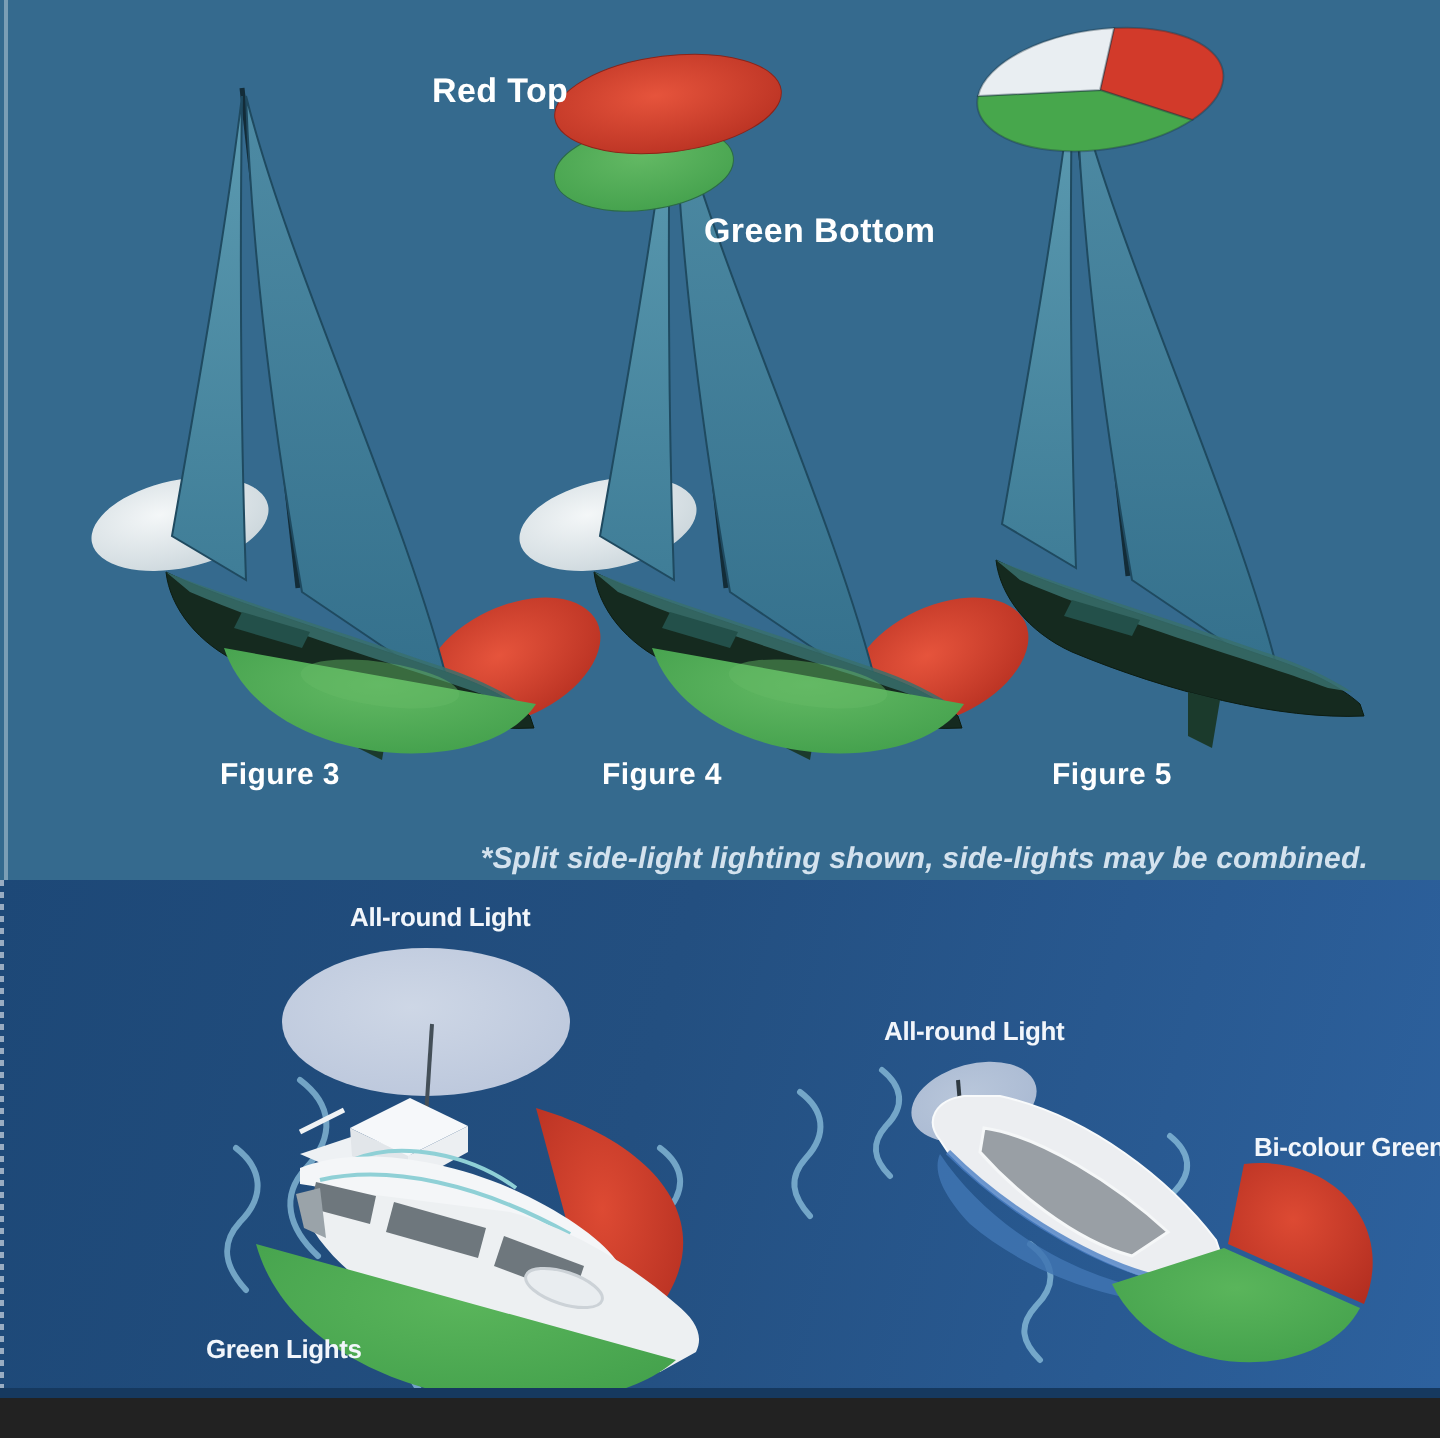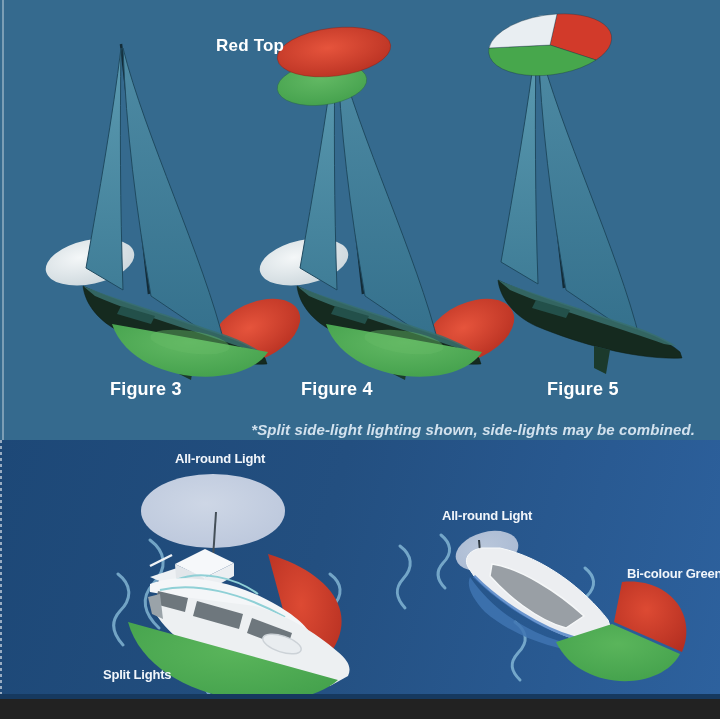--- a/index.html
+++ b/index.html
@@ -10,22 +10,22 @@
   .panel-top::before{content:"";position:absolute;left:2px;top:0;width:2px;height:100%;
         background:rgba(255,255,255,.35);}
   .panel-bottom{top:440px;height:259px;
         background:linear-gradient(105deg,var(--bottom_bg_dark,#1d4877) 0%,#234f80 42%,var(--bottom_bg_light,#2e63a1) 100%);padding-left:44px;}
   .panel-bottom::before{content:"";position:absolute;left:0;top:0;width:2px;height:100%;
         background:repeating-linear-gradient(180deg,rgba(255,255,255,.55) 0 3px,rgba(255,255,255,0) 3px 6px);}
   .panel-bottom::after{content:"";position:absolute;left:0;bottom:0;width:100%;height:5px;background:#16395f;}
   svg{position:absolute;left:0;top:0;display:block;}
   .lbl{position:absolute;color:var(--label_text,#fff);font-weight:bold;white-space:nowrap;}
   .lbl-big{font-size:17px;letter-spacing:.2px;}
-  .caption{font-size:18px;letter-spacing:.2px;}
-  .footnote{position:absolute;right:25px;top:421px;font-size:15px;font-weight:bold;font-style:italic;
+  .caption{font-size:15px;letter-spacing:.2px;}
+  .footnote{position:absolute;right:36px;top:421px;font-size:15px;font-weight:bold;font-style:italic;
         color:var(--footnote_text,#d3e2ee);letter-spacing:.1px;}
   .lbl-sm{font-size:13px;letter-spacing:-.2px;color:#f2f6fb;}
 </style>
 </head>
 <body>
 
 <div class="page">
 
   <section class="panel panel-top">
     <svg width="720" height="448" viewBox="0 0 720 448">
@@ -100,23 +100,24 @@
         <use href="#sloop" transform="translate(536,38)"></use>
         <g>
           <path d="M550,45 L557,14 A62,30 -8 0 1 596,60 Z" style="fill:var(--red_light,#d23a2a)" stroke="rgba(25,50,60,.35)" stroke-width="1"></path>
           <path d="M550,45 L596,60 A62,30 -8 0 1 489,48 Z" style="fill:var(--green_light,#47a74c)" stroke="rgba(25,50,60,.35)" stroke-width="1"></path>
           <path d="M550,45 L489,48 A62,30 -8 0 1 557,14 Z" style="fill:var(--white_light,#e9eef2)" stroke="rgba(25,50,60,.35)" stroke-width="1"></path>
         </g>
       </g>
     </svg>
 
     <div class="lbl lbl-big" style="left:216px;top:36px">Red Top</div>
+    <div class="lbl lbl-big" style="left:352px;top:106px">Green Bottom</div>
     <div class="lbl caption" style="left:110px;top:379px">Figure 3</div>
     <div class="lbl caption" style="left:301px;top:379px">Figure 4</div>
-    <div class="lbl caption" style="left:547px;top:379px">Figure 5</div>
+    <div class="lbl caption" style="left:526px;top:379px">Figure 5</div>
     <div class="footnote">*Split side-light lighting shown, side-lights may be combined.</div>
   </section>
 
   <section class="panel panel-bottom">
     <svg width="720" height="271" viewBox="0 448 720 271">
       <defs>
         <radialGradient id="redG2" cx="0.45" cy="0.4" r="0.8">
           <stop offset="0" stop-color="#dd4a33"></stop>
             <stop offset="1" stop-color="#b02c1f"></stop>
         </radialGradient>
@@ -179,17 +180,17 @@
           <path d="M470,578 C462,568 468,558 482,556 L500,556 C545,566 585,598 608,628 L612,640 C605,650 590,652 572,646 C535,634 495,606 474,584 Z" fill="#eceef1" stroke="#f8fafb" stroke-width="1"></path>
           <path d="M492,572 C520,576 558,600 584,624 L566,636 C536,628 506,602 490,584 Z" fill="#999fa5" stroke="#f5f7f8" stroke-width="1.5"></path>
           <path d="M474,584 C500,610 540,636 575,646" stroke="#4a7ec4" stroke-width="3" fill="none" opacity="0.8"></path>
         </g>
         <path d="M614,630 L622,590 C668,585 698,622 682,660 Z" fill="url(#redG2)"></path>
         <path d="M612,632 L680,662 C660,700 580,700 556,650 Z" fill="url(#greenG2)"></path>
       </g>
     </svg>
 
     <div class="lbl lbl-sm" style="left:175px;top:11px">All-round Light</div>
-    <div class="lbl lbl-sm" style="left:103px;top:227px">Split Lights</div>
+    <div class="lbl lbl-sm" style="left:103px;top:227px">Green Lights</div>
     <div class="lbl lbl-sm" style="left:442px;top:68px">All-round Light</div>
     <div class="lbl lbl-sm" style="left:627px;top:126px">Bi-colour Green</div>
   </section>
 </div>
 
 </body></html>

